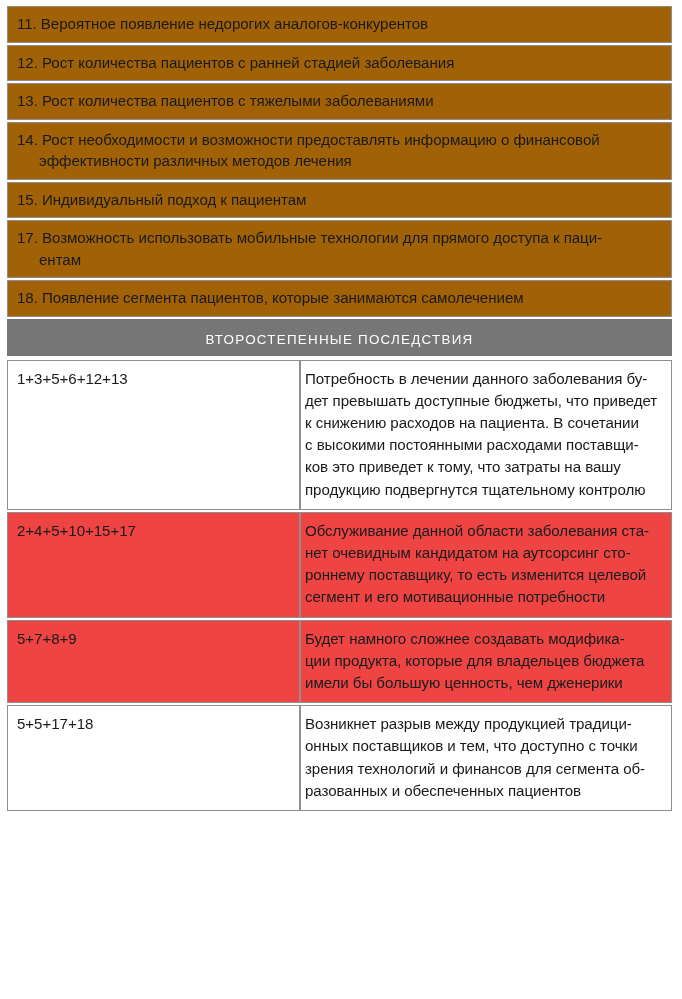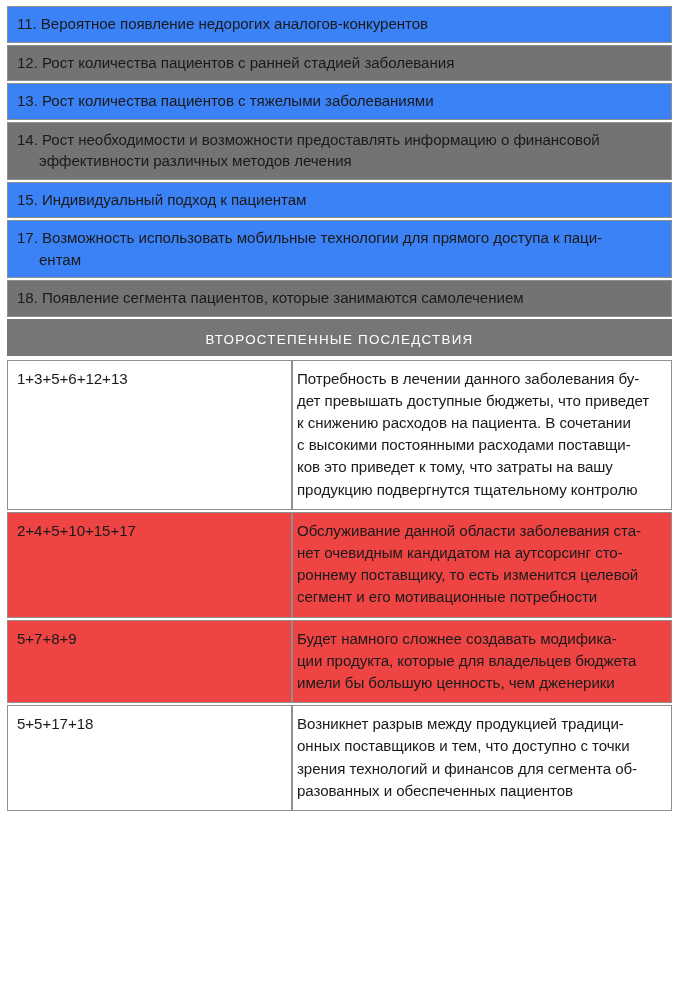--- a/index.html
+++ b/index.html
@@ -31,27 +31,27 @@
     border-spacing: 0;
   }
 
   .factor-row {
     display: block;
     box-sizing: border-box;
     width: 100%;
     border: 1px solid #8f8f8f;
     margin-bottom: 2px;
     padding: 6px 8px 7px 9px;
-    background: #3b82f6;
+    background: #a16207;
     font-size: 15.1px;
     line-height: 21.5px;
     letter-spacing: -0.05px;
   }
   .factor-row.shaded {
-    background: #737373;
+    background: #a16207;
   }
 
   .factor-text {
     display: block;
     padding-left: 22px;
     text-indent: -22px;
     white-space: pre-line;
   }
 
   
@@ -81,21 +81,21 @@
     vertical-align: top;
     font-size: 15.1px;
     line-height: 22.2px;
     letter-spacing: -0.05px;
   }
   .consequence-table tr.c-row.shaded > td {
     background: #ef4444;
   }
   td.code-cell {
     width: 266px;
-    padding: 7px 8px 8px 9px;
+    padding: 7px 16px 8px 9px;
     white-space: nowrap;
   }
   td.desc-cell {
     padding: 7px 10px 8px 4px;
   }
   .desc-text {
     display: block;
     white-space: pre-line;
   }
 </style>

